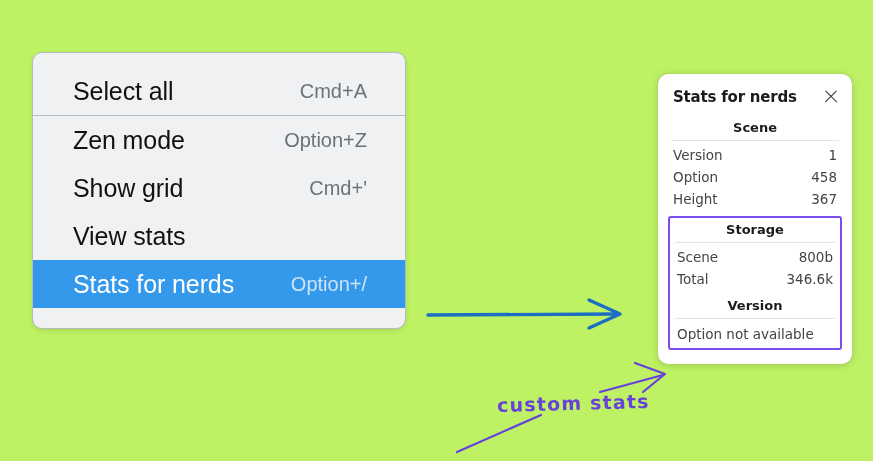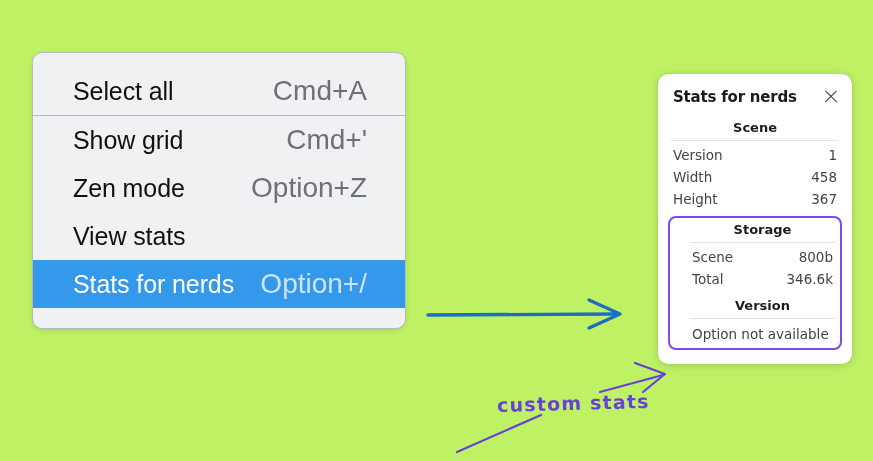--- a/index.html
+++ b/index.html
@@ -46,21 +46,21 @@
     box-sizing: border-box;
     cursor: default;
   }
   .menu-item .mi-label {
     font-size: 25px;
     color: #111111;
     letter-spacing: -0.1px;
     white-space: nowrap;
   }
   .menu-item .mi-shortcut {
-    font-size: 28px;
+    font-size: 20px;
     color: #6d7178;
     white-space: nowrap;
   }
   .menu-item.selected {
     background: #3498eb;
   }
   .menu-item.selected .mi-label { color: #ffffff; }
   .menu-item.selected .mi-shortcut { color: #cde4f8; }
 
   
@@ -133,23 +133,23 @@
   .stat-fullrow {
     font-size: 13.5px;
     color: #434349;
     padding: 4px 5px 2px 5px;
     white-space: nowrap;
   }
 
   
   #custom-section {
     border: 2px solid #7c4dee;
-    border-radius: 8px;
+    border-radius: 3px;
     margin: 6px 0px 0px 0px;
-    padding: 2px 2px 4px 17px;
+    padding: 2px 2px 4px 2px;
     box-sizing: border-box;
   }
 
   
   #annotations {
     position: absolute;
     left: 0; top: 0;
     width: 873px;
     height: 461px;
     pointer-events: none;
@@ -179,26 +179,26 @@
       <div class="menu-item">
         <span class="mi-label">Select all</span>
         <span class="mi-shortcut">Cmd+A</span>
       </div>
     </div>
 
     <div class="menu-sep"></div>
 
     <div class="menu-group">
       <div class="menu-item">
+        <span class="mi-label">Zen mode</span>
+        <span class="mi-shortcut">Option+Z</span>
+      </div>
+      <div class="menu-item">
         <span class="mi-label">Show grid</span>
         <span class="mi-shortcut">Cmd+'</span>
-      </div>
-      <div class="menu-item">
-        <span class="mi-label">Zen mode</span>
-        <span class="mi-shortcut">Option+Z</span>
       </div>
       <div class="menu-item">
         <span class="mi-label">View stats</span>
       </div>
       <div class="menu-item selected">
         <span class="mi-label">Stats for nerds</span>
         <span class="mi-shortcut">Option+/</span>
       </div>
     </div>
 
@@ -213,21 +213,21 @@
     </div>
 
     <div>
       <div class="section-title">Scene</div>
       <div class="section-rule"></div>
       <div class="stat-row">
         <span class="sr-key">Version</span>
         <span class="sr-val">1</span>
       </div>
       <div class="stat-row">
-        <span class="sr-key">Width</span>
+        <span class="sr-key">Option</span>
         <span class="sr-val">458</span>
       </div>
       <div class="stat-row">
         <span class="sr-key">Height</span>
         <span class="sr-val">367</span>
       </div>
     </div>
 
     <div id="custom-section">
       <div class="section-title">Storage</div>

